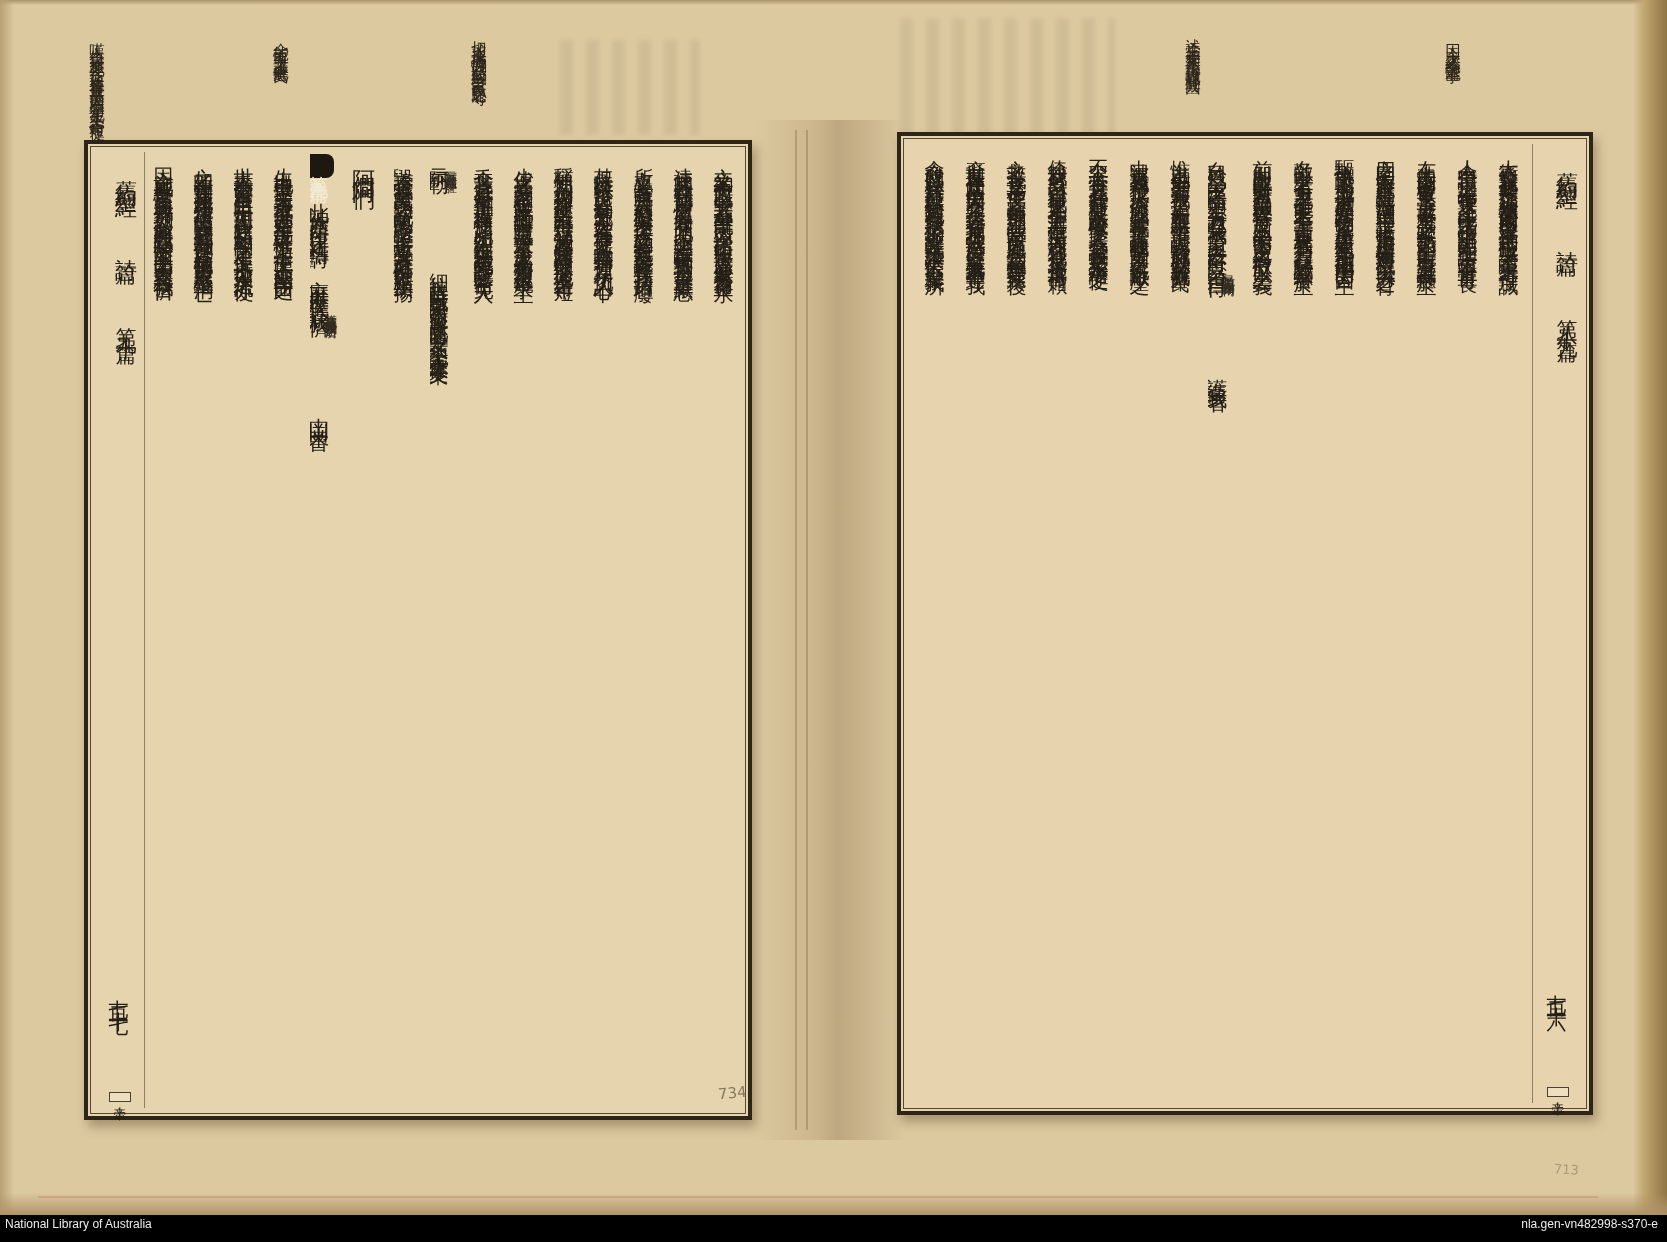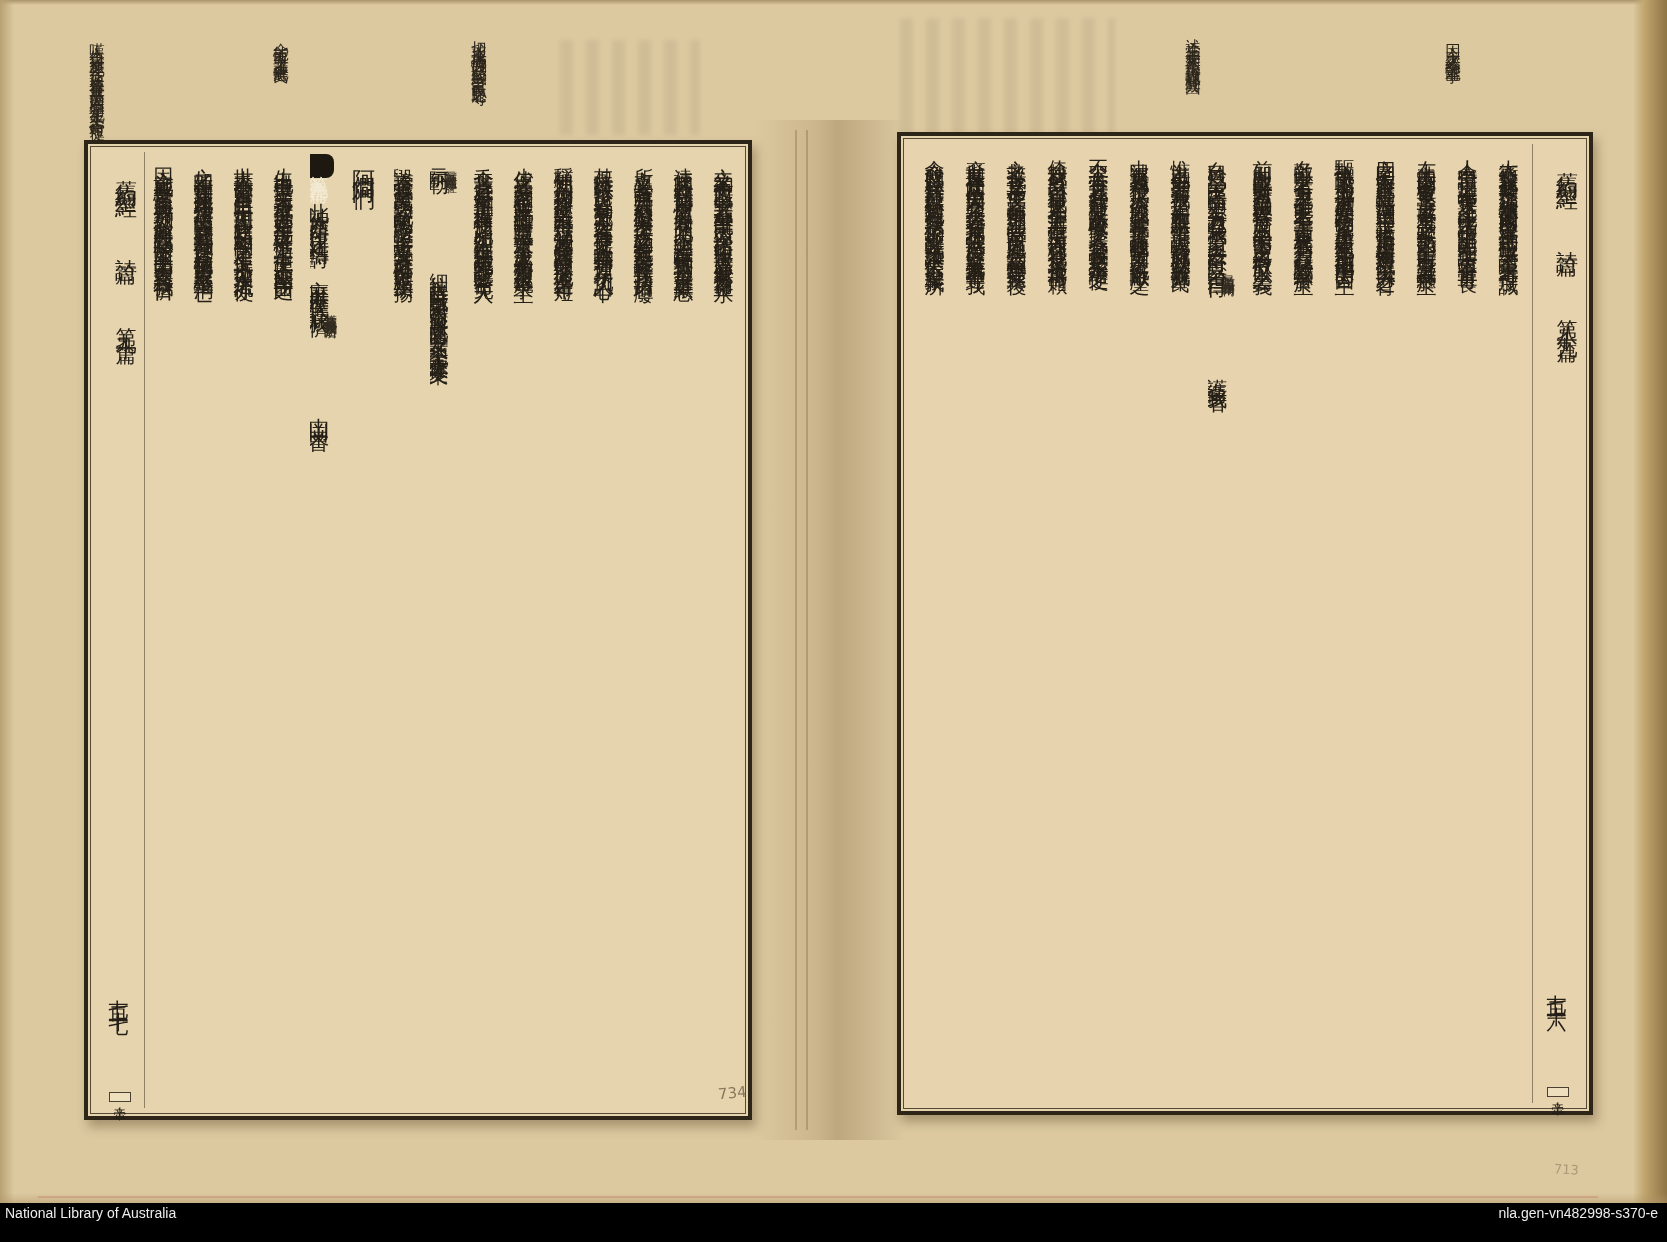--- a/index.html
+++ b/index.html
@@ -55,22 +55,22 @@
   #lp-note-2{left:88px;top:30px;}
   
   .bleed{position:absolute;opacity:.26;filter:blur(2px);pointer-events:none;
     background:repeating-linear-gradient(0deg,rgba(125,113,88,.55) 0 13px,transparent 13px 24px);}
   .bleed.h{background:repeating-linear-gradient(90deg,rgba(125,113,88,.5) 0 13px,transparent 13px 26px);}
   
   .pencil{position:absolute;font-family:"DejaVu Sans",sans-serif;color:rgba(112,96,70,.8);}
   #pencil-left{left:718px;top:1084px;font-size:15px;transform:rotate(-5deg);}
   #pencil-right{left:1554px;top:1162px;font-size:13px;opacity:.55;transform:rotate(3deg);}
   
-  #footer-bar{position:absolute;left:0;bottom:0;width:100%;height:39px;background:#000;
-              font-family:"Liberation Sans","DejaVu Sans",sans-serif;color:#ededed;font-size:14px;}
+  #footer-bar{position:absolute;left:0;bottom:0;width:100%;height:27px;background:#000;
+              font-family:"Liberation Sans","DejaVu Sans",sans-serif;color:#ededed;font-size:12px;}
   #footer-left{position:absolute;left:5px;top:2px;}
   #footer-right{position:absolute;right:9px;top:2px;}
 </style>
 </head>
 <body>
 
 <div id="stage">
 
   <div class="edge-top"></div>
   <div class="edge-left"></div>

